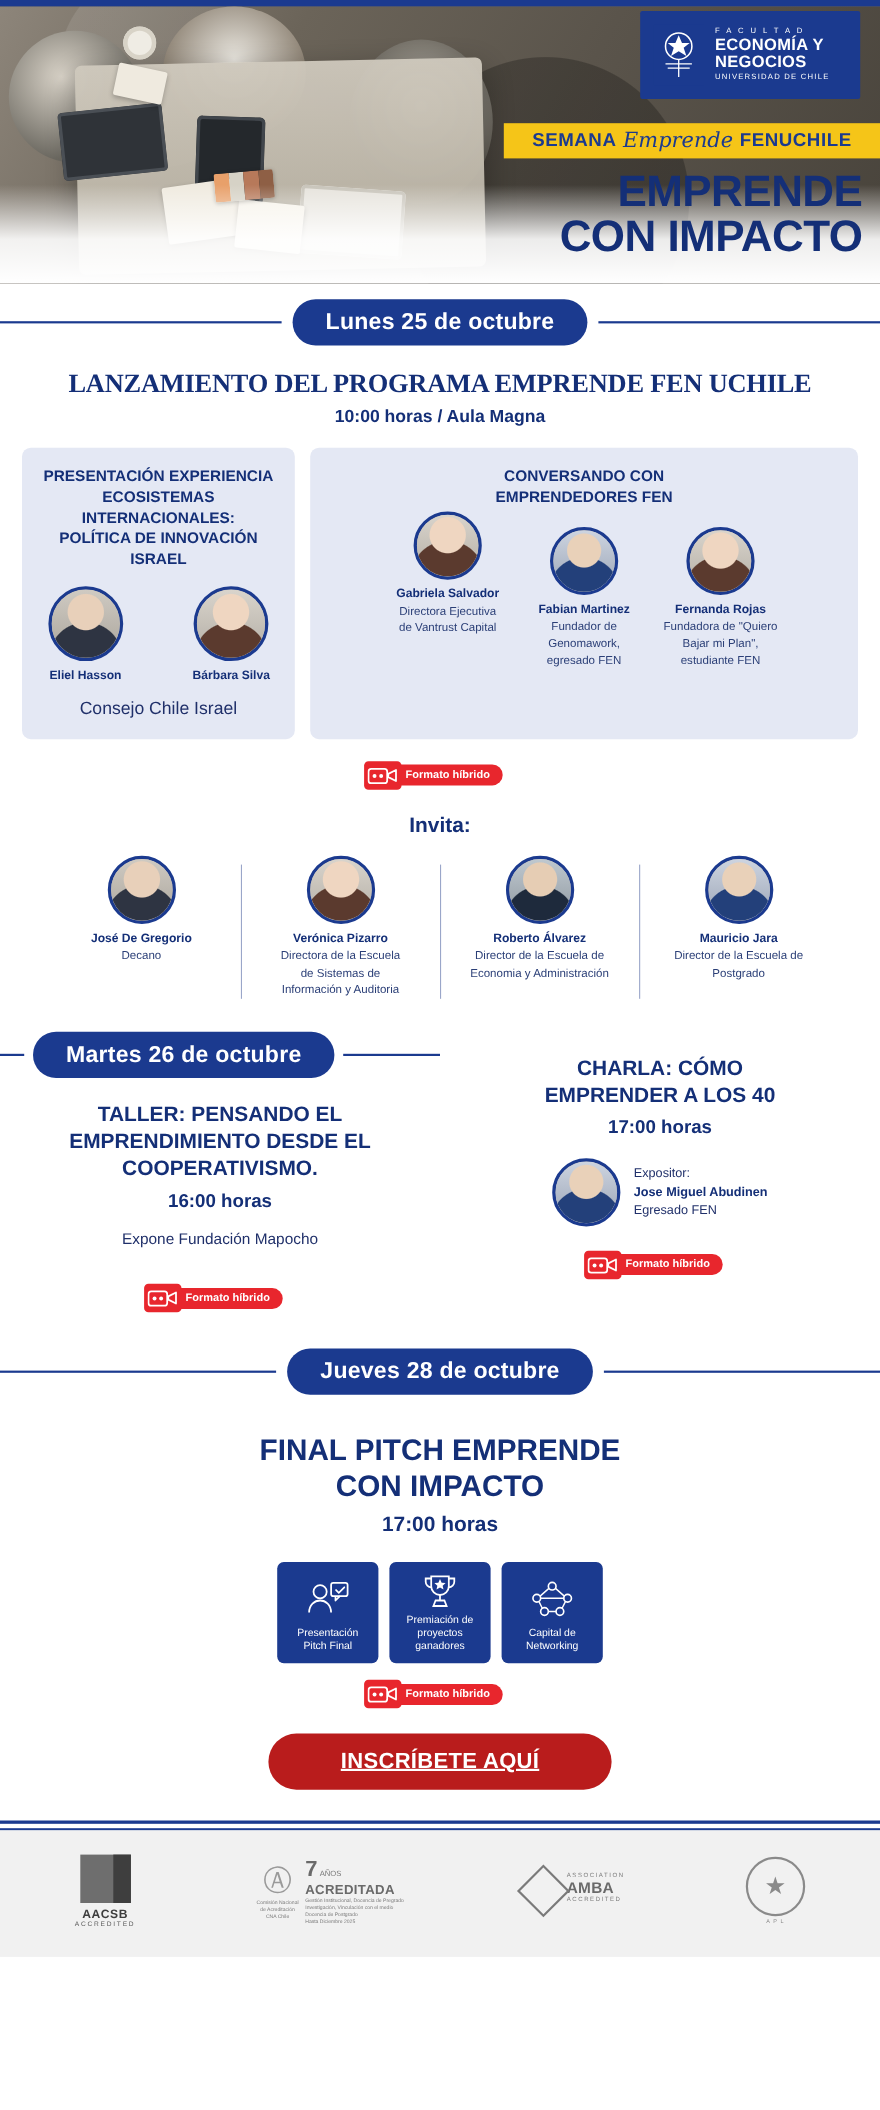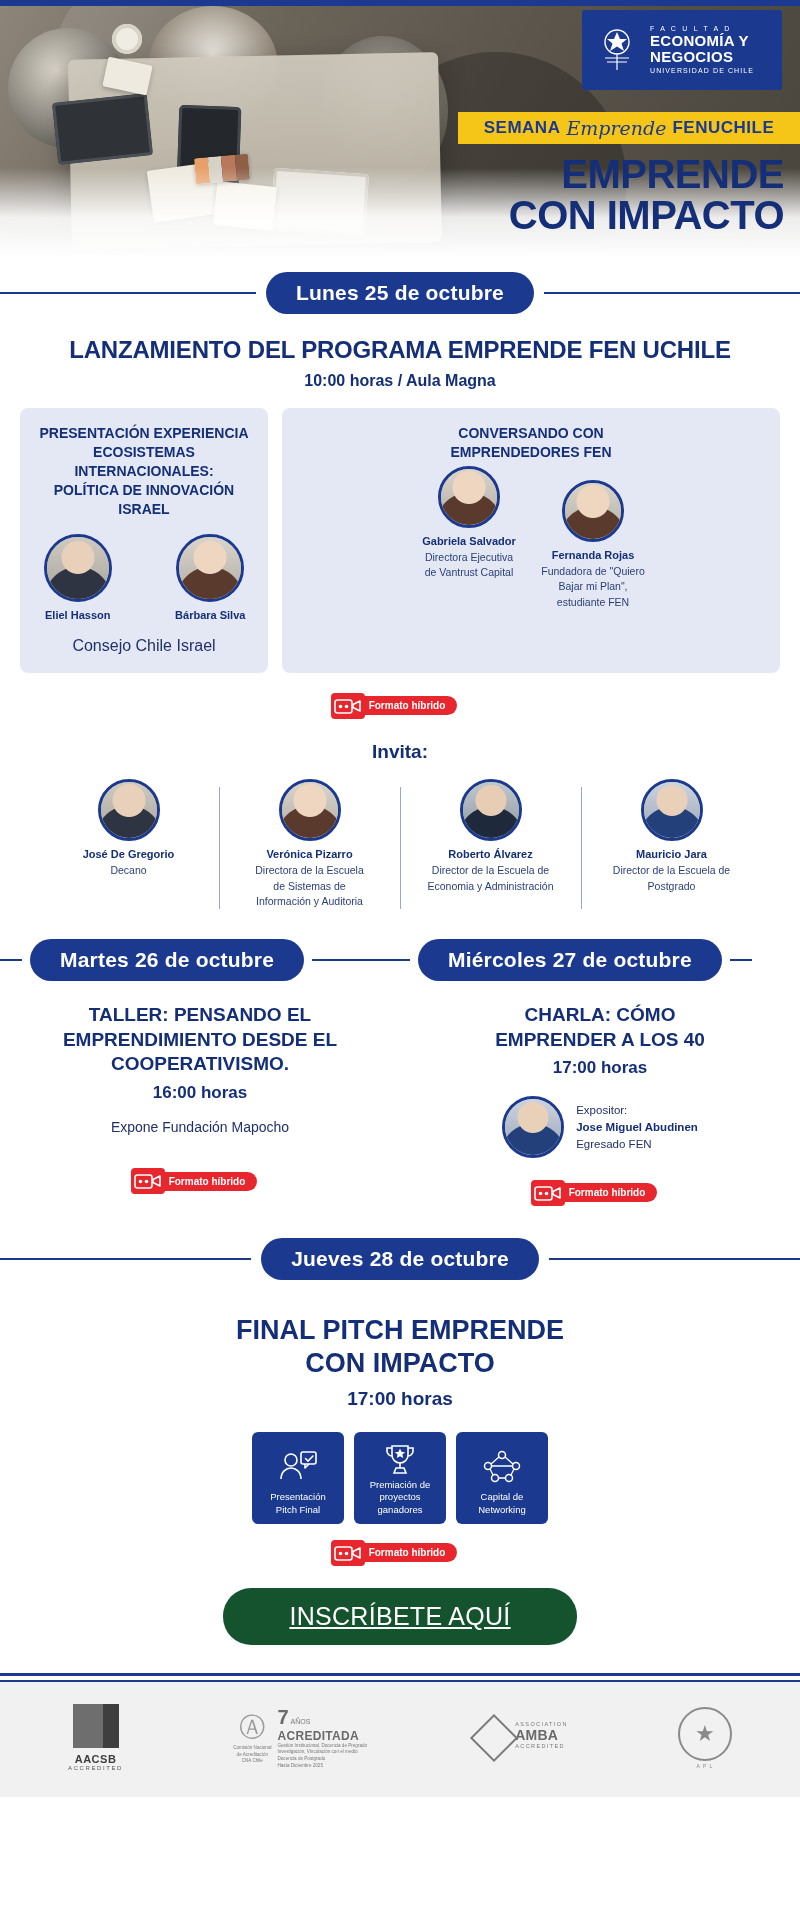--- a/index.html
+++ b/index.html
@@ -96,20 +96,21 @@
     background:#1b3a8f; color:#fff; border-radius:22px;
     font-size:21px; font-weight:bold; text-align:center;
     padding:9px 30px; display:inline-block; letter-spacing:.2px;
   }
   .rule-row { display:flex; align-items:center; }
   .rule-row .rl { flex:1; height:2px; background:#1b3a8f; }
 
   .h-main {
     text-align:center; color:#142f77; font-weight:bold; font-size:24px; margin-top:22px;
     letter-spacing:-.2px;
+    font-family:Liberation Serif, serif;
   }
   .h-sub { text-align:center; color:#142f77; font-weight:bold; font-size:16px; margin-top:8px; }
 
   .panels { display:flex; gap:14px; padding: 18px 20px 0 20px; align-items:stretch; }
   .panel { background:#e4e8f4; border-radius:8px; padding:16px 10px 18px 10px; }
   .panel.left { width:248px; }
   .panel.right { flex:1; }
   .panel-title { text-align:center; color:#142f77; font-weight:bold; font-size:14px; line-height:1.35; }
 
   .avatar {
@@ -175,21 +176,21 @@
   .card {
     width:92px; height:92px; background:#1b3a8f; border-radius:6px; color:#fff;
     display:flex; flex-direction:column; align-items:center; justify-content:flex-end;
     padding:8px 6px; text-align:center;
   }
   .card .ic { flex:1; display:flex; align-items:center; justify-content:center; }
   .card .lb { font-size:9.5px; line-height:1.3; }
 
   .cta-wrap { text-align:center; margin:26px 0 0 0; }
   .cta {
-    display:inline-block; background:#14532d; color:#fff; font-weight:normal; font-size:25px;
+    display:inline-block; background:#b91c1c; color:#fff; font-weight:bold; font-size:20px;
     border-radius:28px; padding:14px 66px; letter-spacing:.3px;
   }
 
   .bottom-rules { margin-top:28px; }
   .bottom-rules .r1 { height:3px; background:#1b3a8f; }
   .bottom-rules .r2 { height:2px; background:#1b3a8f; margin-top:4px; }
 
   .footer {
     background:#f1f1f1; padding:22px 18px 26px 18px; display:flex; align-items:center;
     justify-content:space-around; gap:10px;
@@ -316,20 +317,29 @@
         <div class="people-row" style="margin-top:4px; align-items:flex-start;">
           <div class="person-col">
             <div class="avatar f2" style="width:62px;height:62px;">
                 <div class="face"></div>
               </div>
             <div class="person-name">Gabriela Salvador</div>
             <div class="person-role">Directora Ejecutiva</div>
             <div class="person-role">de Vantrust Capital</div>
           </div>
           <div class="person-col" style="padding-top:14px;">
+            <div class="avatar f3" style="width:62px;height:62px;">
+                <div class="face"></div>
+              </div>
+            <div class="person-name">Fabian Martinez</div>
+            <div class="person-role">Fundador de</div>
+            <div class="person-role">Genomawork,</div>
+            <div class="person-role">egresado FEN</div>
+          </div>
+          <div class="person-col" style="padding-top:14px;">
             <div class="avatar f2" style="width:62px;height:62px;">
                 <div class="face"></div>
               </div>
             <div class="person-name">Fernanda  Rojas</div>
             <div class="person-role">Fundadora de "Quiero</div>
             <div class="person-role">Bajar mi Plan",</div>
             <div class="person-role">estudiante FEN</div>
           </div>
         </div>
       </div>
@@ -417,27 +427,20 @@
                 <circle cx="6.5" cy="10.5" r="1.8" fill="#ffffff"></circle>
                 <circle cx="12.5" cy="10.5" r="1.8" fill="#ffffff"></circle>
               </svg>
             </span>
             <span>Formato híbrido</span>
           </span>
         </div>
       </div>
 
       <div class="col">
-        <div class="rule-row">
-          <div class="rl" style="max-width:10px;"></div>
-          <div style="padding:0 8px;">
-            <span class="pill">Miércoles 27 de octubre</span>
-          </div>
-          <div class="rl" style="max-width:22px;"></div>
-        </div>
         <div class="tal-title">
           <div>CHARLA: CÓMO</div>
           <div>EMPRENDER A LOS 40</div>
         </div>
         <div class="tal-hora">17:00 horas</div>
 
         <div class="expositor">
           <div class="avatar f3" style="width:62px;height:62px;">
               <div class="face"></div>
             </div>

